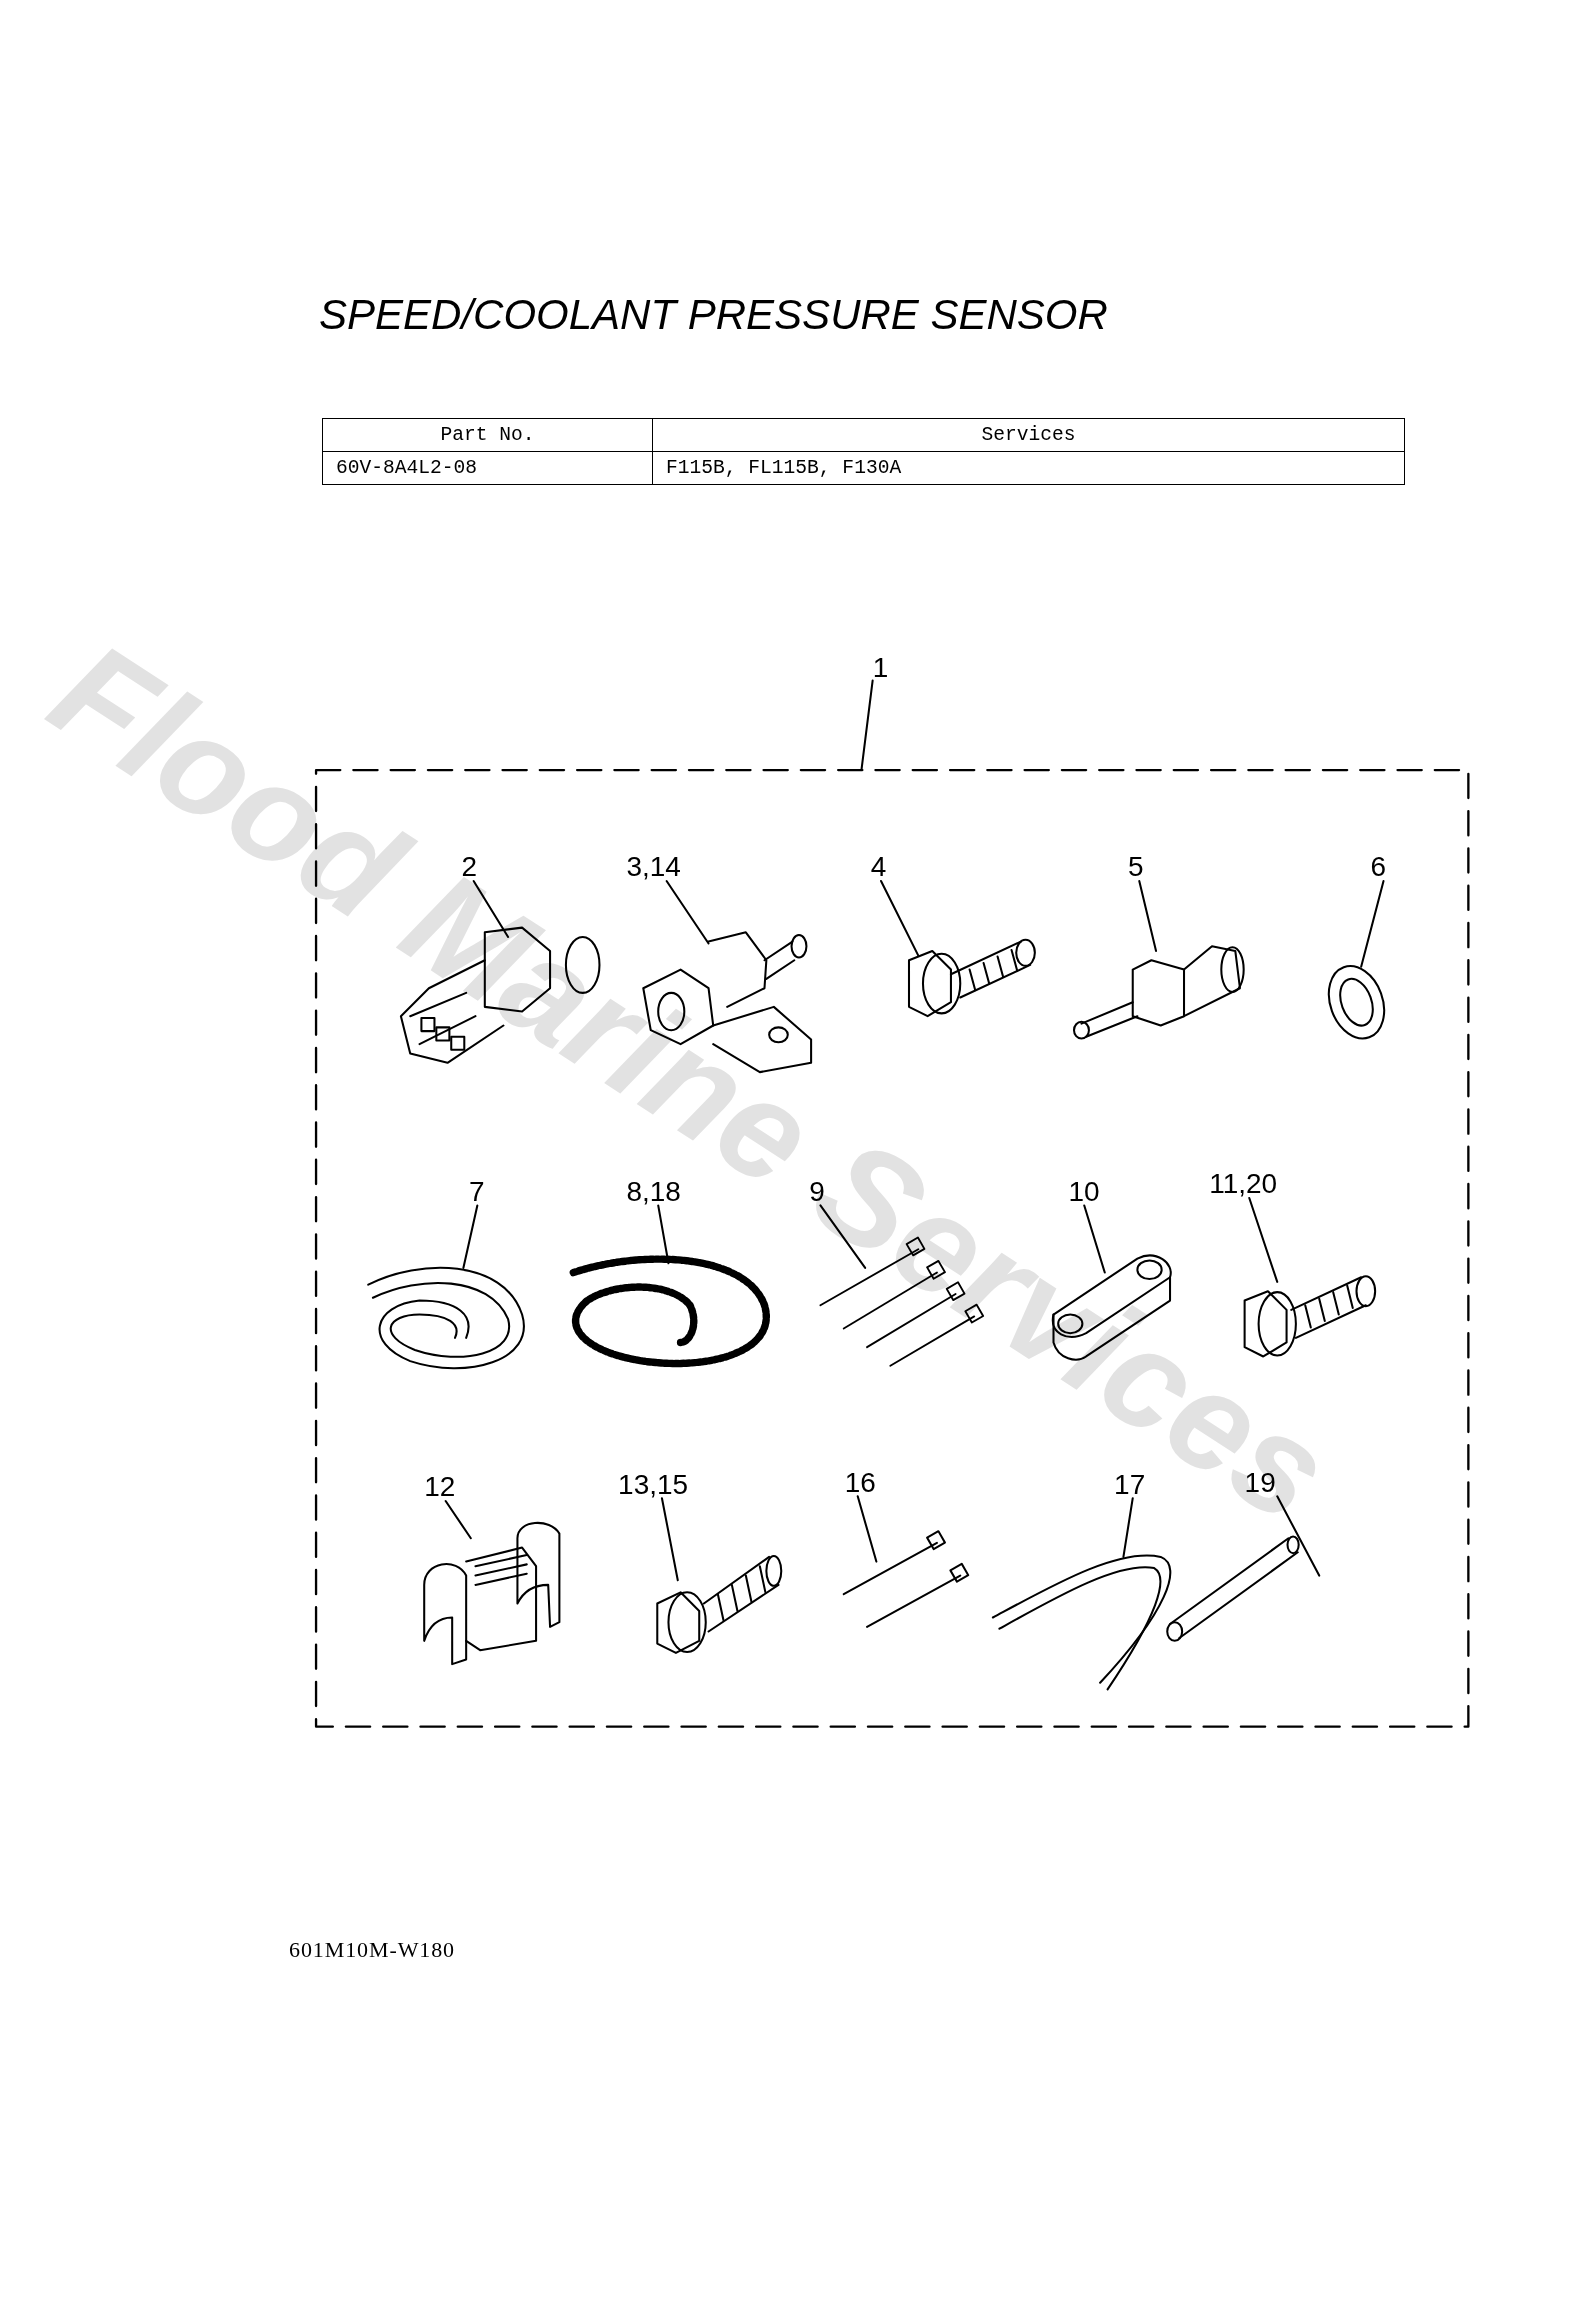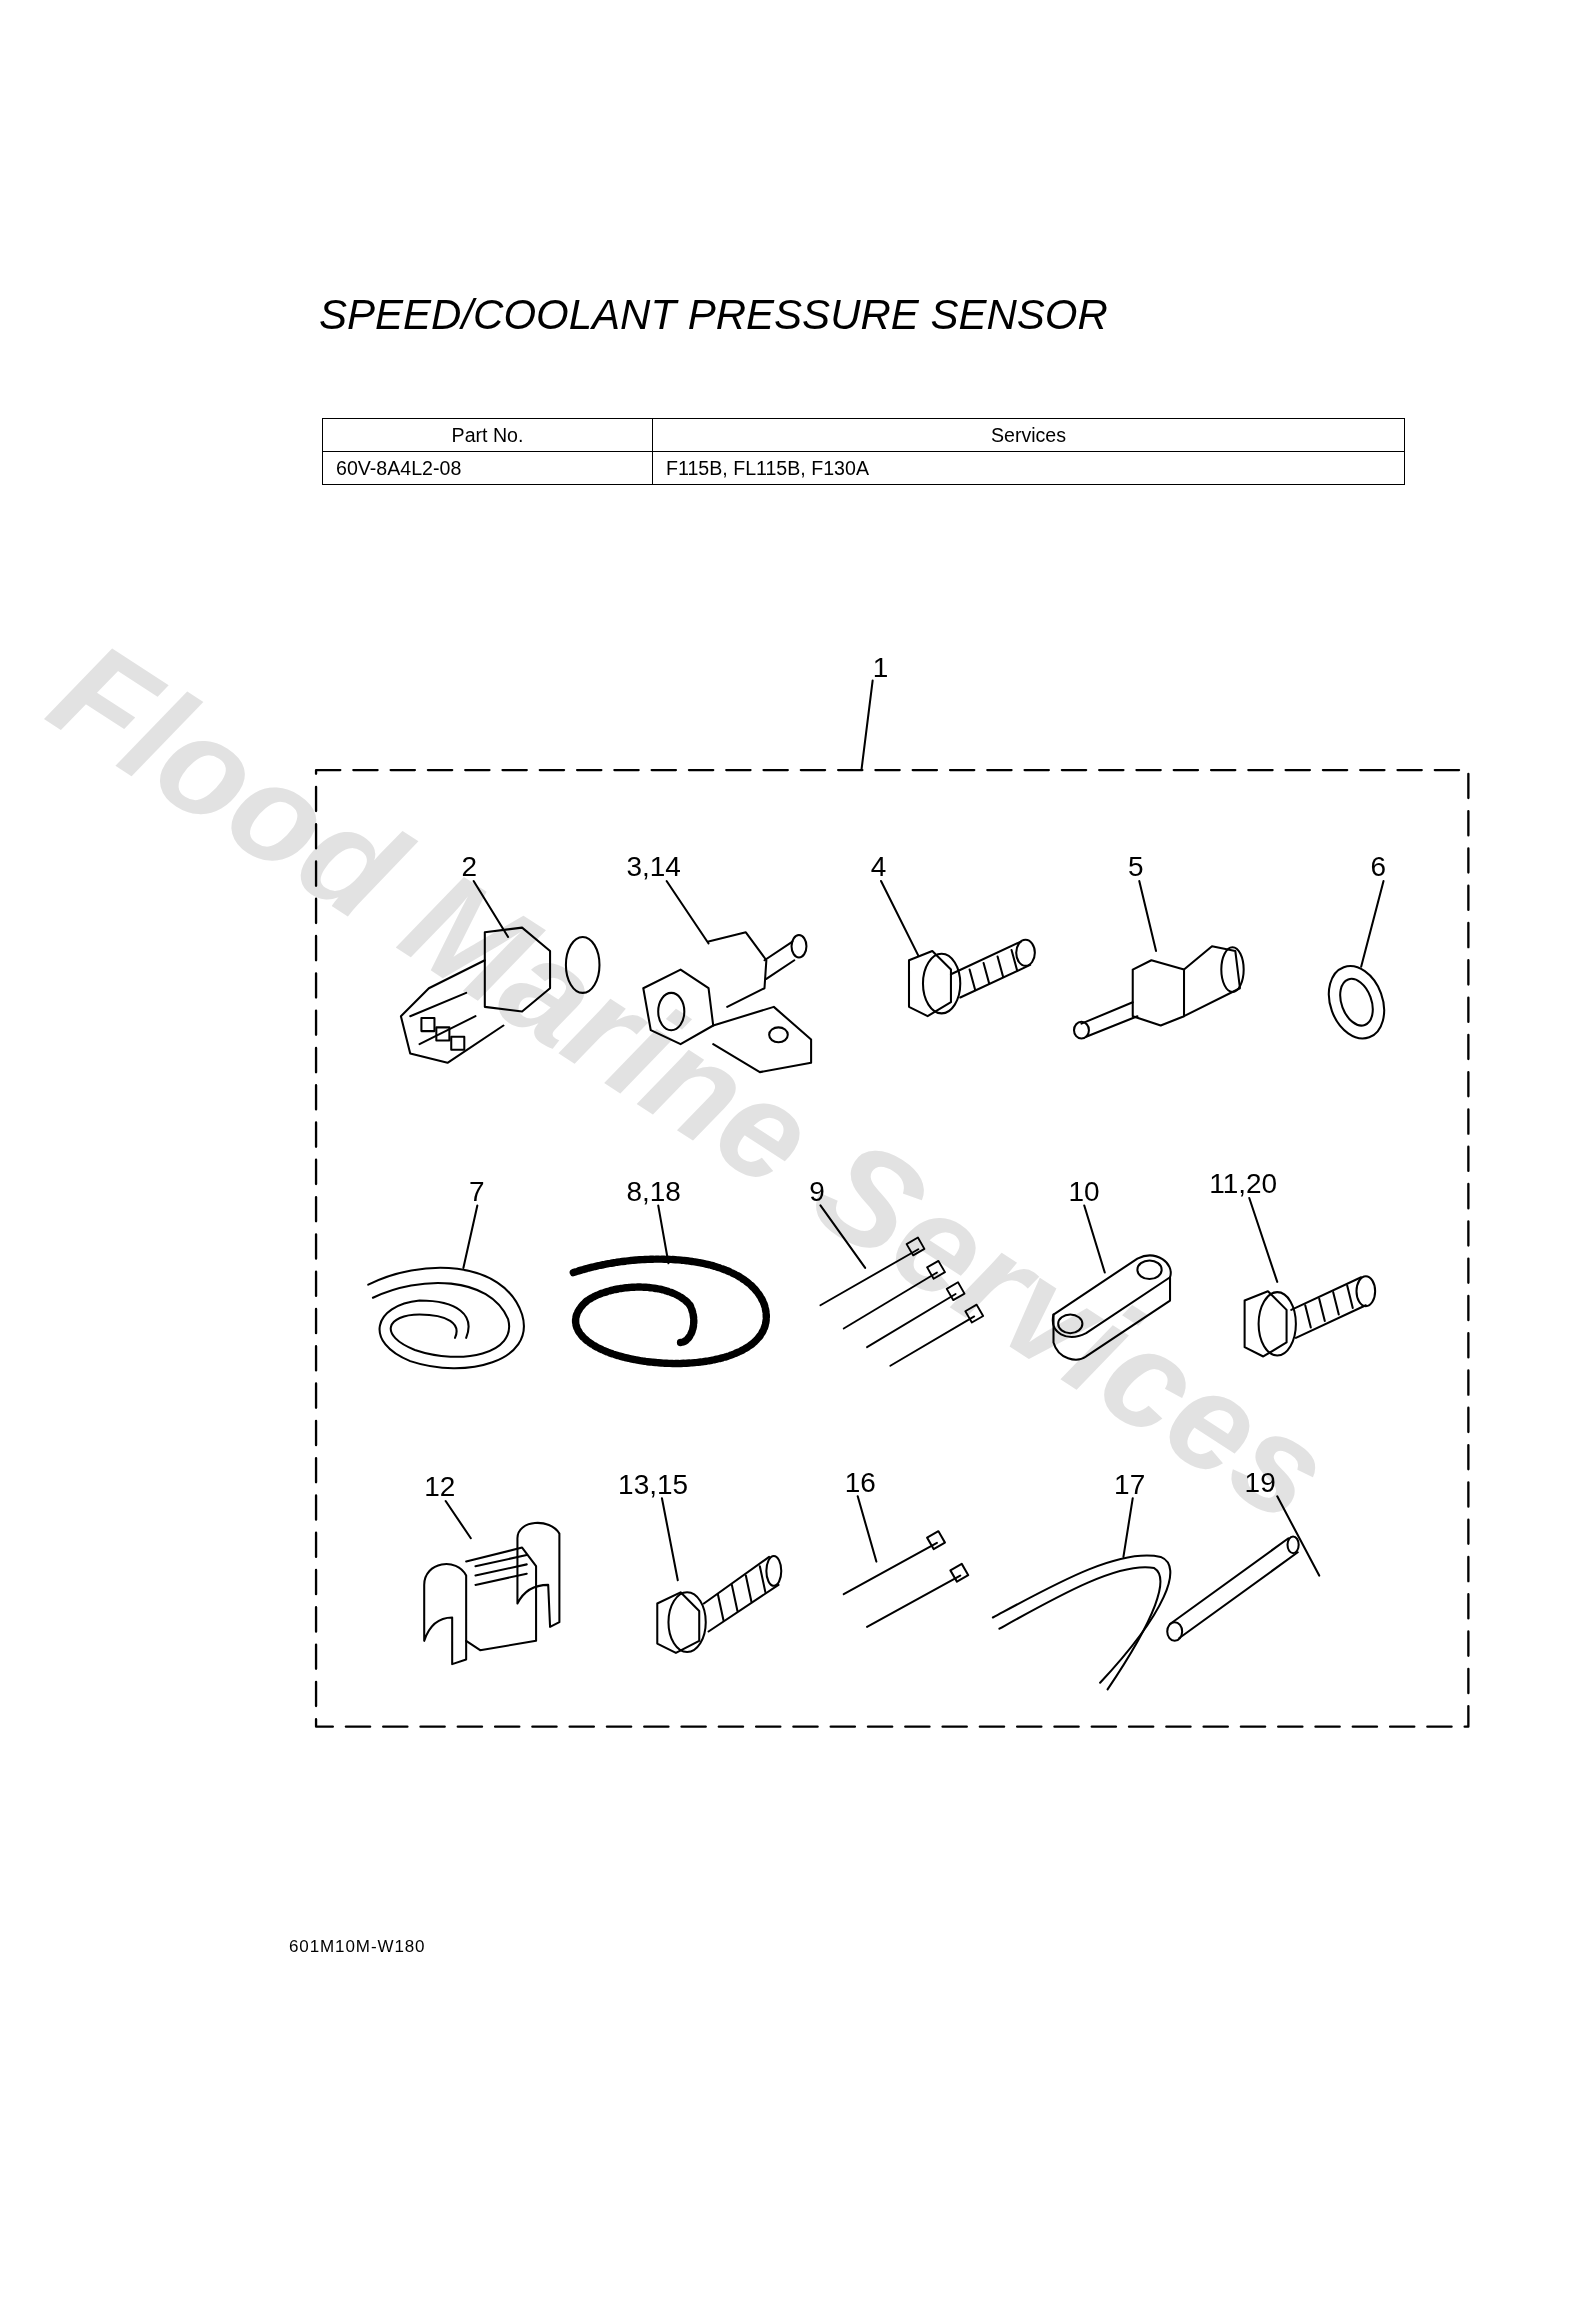--- a/index.html
+++ b/index.html
@@ -1,22 +1,22 @@
 <!DOCTYPE html>
 <html style="font-size:15px"><head>
 <meta charset="utf-8">
 <style>
   html, body { margin:0; padding:0; background:#ffffff; }
   body { width:1570px; height:2313px; position:relative; overflow:hidden; font-family:"Liberation Sans", sans-serif; color:#000; }
   .title { position:absolute; left:319px; top:291px; font-size:42px; font-style:italic; letter-spacing:0px; white-space:nowrap; font-family:"Liberation Sans", sans-serif; }
-  table.parts { position:absolute; left:322px; top:418px; width:1083px; border-collapse:collapse; font-size:19.6px; }
+  table.parts { position:absolute; left:322px; top:418px; width:1083px; border-collapse:collapse; font-size:19.6px;font-family:Liberation Mono, monospace; }
   table.parts td { border:1.9px solid #000; height:32px; padding:0 13px; }
   table.parts td.h { text-align:center; }
   table.parts .c1 { width:303px; }
-  .footer { position:absolute; left:289px; top:1937px; font-size:17px; letter-spacing:0.9px; white-space:nowrap; }
+  .footer { position:absolute; left:289px; top:1937px; font-size:22px; letter-spacing:0.9px; white-space:nowrap;font-family:Liberation Serif, serif; }
   svg.art { position:absolute; left:0; top:0; }
   .lbl { font-family:"Liberation Sans", sans-serif; font-size:30px; fill:#000; }
   .wm { font-family:"Liberation Sans", sans-serif; font-weight:bold; font-style:italic; font-size:150px; fill:#e2e2e2; }
 </style>
 </head>
 <body>
 
 <svg class="art" width="1570" height="2313" viewBox="0 0 1684 2481">
   <text class="wm" transform="translate(45,770) rotate(33)">Flood Marine Services</text>
 </svg>

